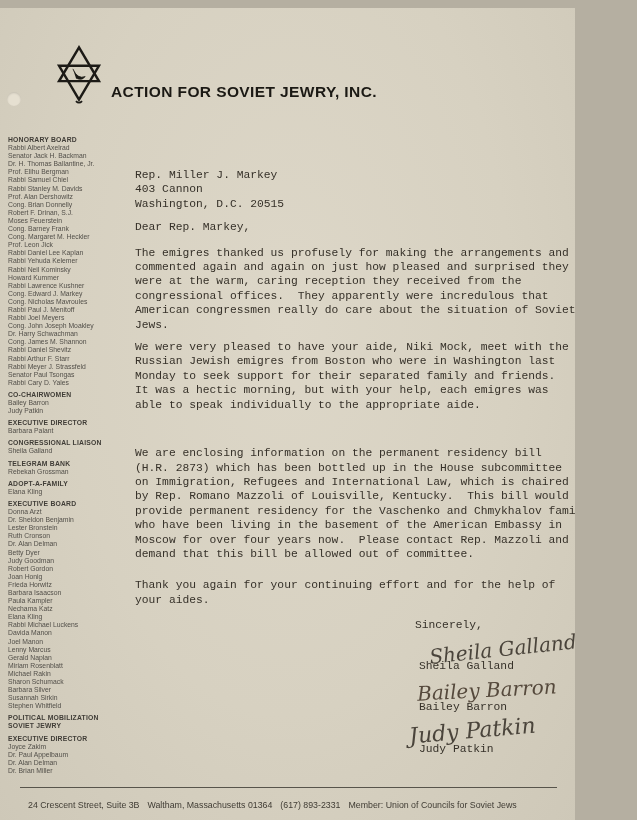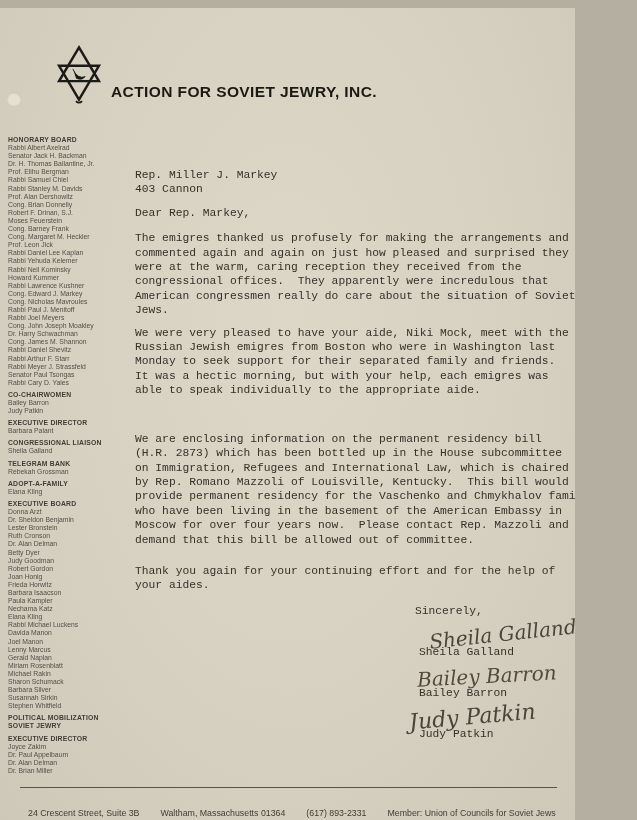--- a/index.html
+++ b/index.html
@@ -96,24 +96,24 @@
   }
   .sig-block:nth-child(1) .sig-script { transform: rotate(-6deg); margin-left: 14px; }
   .sig-block:nth-child(2) .sig-script { transform: rotate(-3deg); margin-left: 2px; color: #55493c; }
   .sig-block:nth-child(3) .sig-script { transform: rotate(-5deg); margin-left: -6px; font-size: 22px; }
   .sig-name { font-size: 11.3px; line-height: 13px; margin-left: 4px; }
   
   .footer {
     position: absolute;
     left: 20px; right: 18px; top: 779px;
     border-top: 1px solid #57544b;
-    padding-top: 20px;
+    padding-top: 12px;
     padding-left: 8px;
     display: flex;
-    gap: 21px;
+    gap: 8px;
     font-size: 8.8px;
     color: #403c34;
     white-space: nowrap;
   }
 </style>
 </head>
 <body>
 
 <div class="paper">
 
@@ -226,20 +226,21 @@
           <div class="sb-member">Dr. Alan Delman</div>
           <div class="sb-member">Dr. Brian Miller</div>
         </div>
       </div>
   </aside>
 
   <main class="letter">
     <div class="recipient" id="recipient">
         <div class="rec-line">Rep. Miller J. Markey</div>
         <div class="rec-line">403 Cannon</div>
+        <div class="rec-line">Washington, D.C. 20515</div>
       </div>
     <div class="salutation">Dear Rep. Markey,</div>
     <div class="letter-body" id="letter-paragraphs">
         <p class="para">The emigres thanked us profusely for making the arrangements and
 commented again and again on just how pleased and surprised they
 were at the warm, caring reception they received from the
 congressional offices.  They apparently were incredulous that
 American congressmen really do care about the situation of Soviet
 Jews.</p>
         <p class="para">We were very pleased to have your aide, Niki Mock, meet with the

